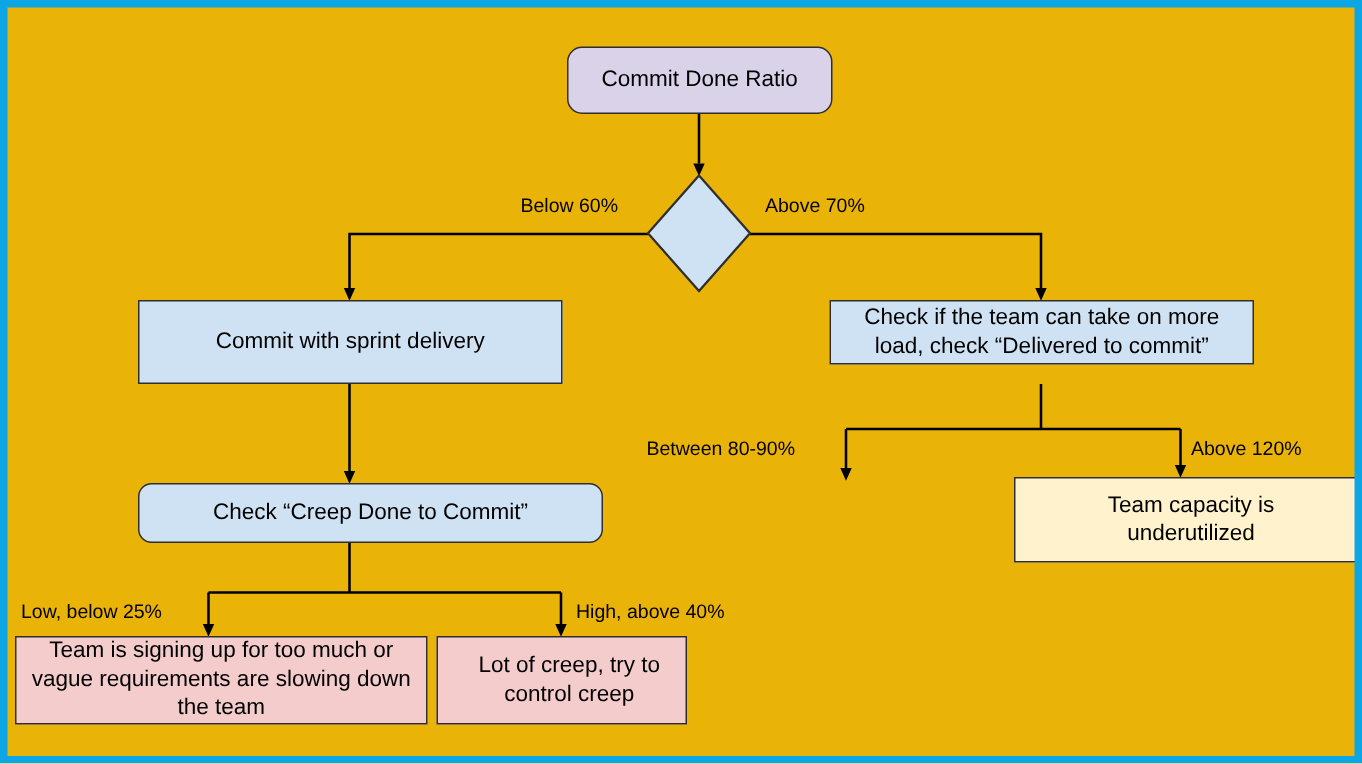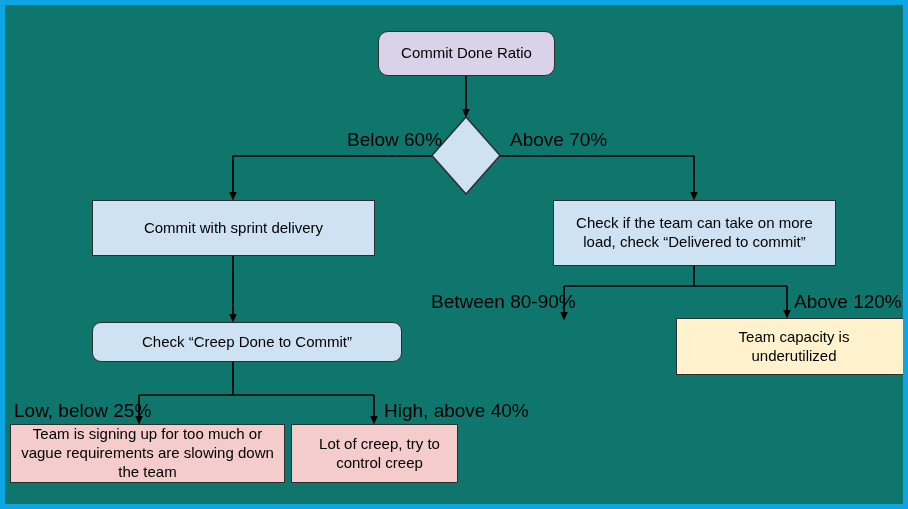--- a/index.html
+++ b/index.html
@@ -35,44 +35,44 @@
     justify-content: center;
     text-align: center;
     border: 1.5px solid #2e2e2e;
     font-size: 15px;
     line-height: 1.26;
     color: #000;
     z-index: 2;
   }
   #node-root          { left: 378px; top: 31px;  width: 177px; height: 45px; border-radius: 10px; }
   #node-problem       { left: 92px;  top: 200px; width: 283px; height: 56px; }
-  #node-check-load    { left: 553px; top: 200px; width: 283px; height: 66px; padding: 0 8px; }
+  #node-check-load    { left: 553px; top: 200px; width: 283px; height: 43px; padding: 0 8px; }
   #node-check-creep   { left: 92px;  top: 322px; width: 310px; height: 40px; border-radius: 9px; }
   #node-doing-great   { left: 483px; top: 320px; width: 163px; height: 55px; }
   #node-underutilized { left: 676px; top: 318px; width: 236px; height: 57px; padding: 0 38px; }
   #node-signing-up    { left: 10px;  top: 424px; width: 275px; height: 59px; padding: 0 6px; }
   #node-creep-control { left: 291px; top: 424px; width: 167px; height: 59px; padding: 0 10px; }
   .edge-label {
     position: absolute;
-    font-size: 19px;
+    font-size: 13px;
     color: #000;
     white-space: nowrap;
     z-index: 3;
   }
   #label-below-60      { left: 347px; top: 129px; }
   #label-above-70      { left: 510px; top: 129px; }
   #label-between-80-90 { left: 431px; top: 291px; }
   #label-above-120     { left: 794px; top: 291px; }
   #label-low-below-25  { left: 14px;  top: 400px; }
   #label-high-above-40 { left: 384px; top: 400px; }
 </style>
 </head>
 <body>
 
-<div class="canvas" style="background: #0f766e;">
+<div class="canvas" style="background: #eab308;">
 
   <svg class="layer" width="908" height="509" viewBox="0 0 908 509">
     <defs>
       <marker id="arrow" markerUnits="userSpaceOnUse" markerWidth="12" markerHeight="12" refX="1" refY="5" orient="auto">
         <path d="M1,1.2 L9.5,5 L1,8.8 Z" fill="#000"></path>
       </marker>
     </defs>
     <g stroke="#000" stroke-width="1.7" fill="none">
       <path d="M466 76 V109" marker-end="url(#arrow)"></path>
       <path d="M432 156 H233 V192" marker-end="url(#arrow)"></path>

